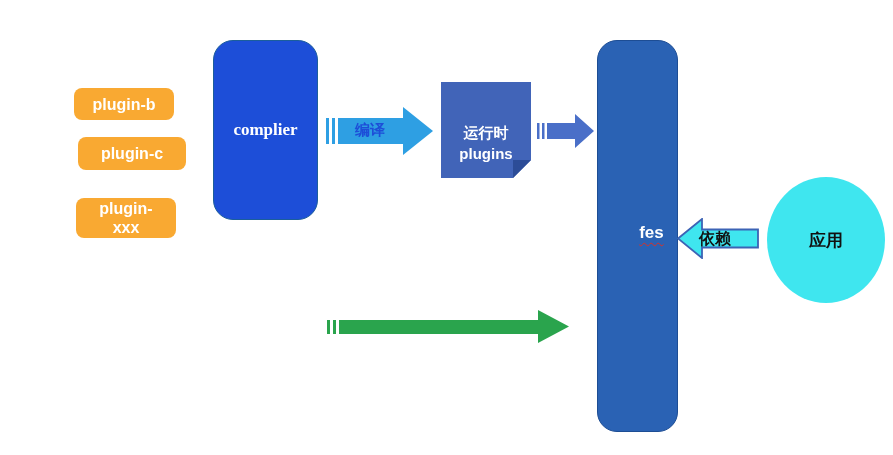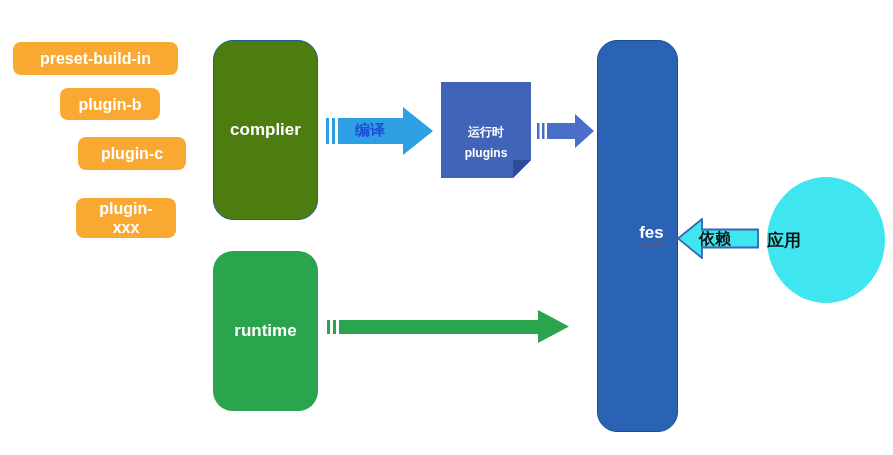--- a/index.html
+++ b/index.html
@@ -14,60 +14,57 @@
     display:flex;align-items:center;justify-content:center;
     font-size:16px;font-weight:600;text-align:center;line-height:19px;
   }
   .chip .wrap-narrow{display:inline-block;max-width:60px;}
   
   .bigbox{
     position:absolute;border-radius:20px;color:#fff;
     display:flex;align-items:center;justify-content:center;
     font-size:17px;font-weight:700;
   }
-  .complier{background:#4d7c0f;border:1px solid #1b5e9b;}
+  .complier{background:#1d4ed8;border:1px solid #1b5e9b;font-family:Liberation Serif, serif;}
   .runtime{background:#2AA44D;border:1px solid rgba(0,0,0,0);}
   .fes{background:#2A62B4;border:1px solid #1d4d94;display:block;}
   .fes-label{
     position:absolute;left:8px;right:0;top:182px;text-align:center;
     color:#fff;font-size:17px;font-weight:600;
     text-decoration:underline wavy #d93025;
     text-decoration-thickness:1px;text-underline-offset:4px;padding-left:20px;
   }
   
   .note{position:absolute;}
   .note-text{
     position:absolute;inset:0;display:flex;align-items:center;justify-content:center;
-    text-align:center;color:#fff;font-size:12px;font-weight:600;line-height:21px;
+    text-align:center;color:#fff;font-size:15px;font-weight:600;line-height:21px;
     padding:0 14px;box-sizing:border-box;flex-wrap:wrap;margin-top:25px;
   }
   
   .arrow-label{
     position:absolute;text-align:center;font-weight:700;color:#1d4ed8;font-size:15px;
   }
   .arrow-label-dark{
     position:absolute;font-weight:600;color:#111;font-size:16px;
   }
   
   .ellipse{
     position:absolute;background:#3FE6EF;border-radius:50%;
-    display:flex;align-items:center;justify-content:flex-start;
+    display:flex;align-items:center;justify-content:center;
     color:#111;font-size:17px;font-weight:600;
   }
   svg{display:block;}
 </style>
 </head>
 <body>
 
 <div class="canvas">
 
-  <div class="chip" style="left:13px;top:42px;width:165px;height:33px;">
-    <span>preset-build-in</span>
-  </div>
-  <div class="chip" style="left:60px;top:88px;width:100px;height:32px;">
+  <div class="chip" style="left:74px;top:88px;width:100px;height:32px;">
     <span>plugin-b</span>
   </div>
   <div class="chip" style="left:78px;top:137px;width:108px;height:33px;">
     <span>plugin-c</span>
   </div>
   <div class="chip" style="left:76px;top:198px;width:100px;height:40px;">
     <span class="wrap-narrow">plugin-xxx</span>
   </div>
 
   <div class="bigbox complier" style="left:213px;top:40px;width:103px;height:178px;">
@@ -92,23 +89,20 @@
   <svg class="abs" style="left:537px;top:114px;" width="57" height="34" viewBox="0 0 57 34">
     <rect x="0" y="9" width="2.5" height="16" fill="#4A6FC8"></rect>
     <rect x="5" y="9" width="2.5" height="16" fill="#4A6FC8"></rect>
     <polygon points="10,9 38,9 38,0 57,17 38,34 38,25 10,25" fill="#4A6FC8"></polygon>
   </svg>
 
   <div class="bigbox fes" style="left:597px;top:40px;width:79px;height:390px;">
     <div class="fes-label">fes</div>
   </div>
 
-  <div class="bigbox runtime" style="left:213px;top:251px;width:103px;height:158px;">
-    <span>runtime</span>
-  </div>
 
   <svg class="abs" style="left:327px;top:310px;" width="242" height="33" viewBox="0 0 242 33">
     <rect x="0" y="10" width="3" height="14" fill="#2AA44D"></rect>
     <rect x="6" y="10" width="3" height="14" fill="#2AA44D"></rect>
     <polygon points="12,10 211,10 211,0 242,16.5 211,33 211,24 12,24" fill="#2AA44D"></polygon>
   </svg>
 
   <svg class="abs" style="left:677px;top:218px;" width="82" height="41" viewBox="0 0 82 41">
     <polygon points="1,20.5 25,1 25,11.5 81,11.5 81,29.5 25,29.5 25,40" fill="#3FE6EF" stroke="#3C63B5" stroke-width="1.8" stroke-linejoin="miter"></polygon>
   </svg>

